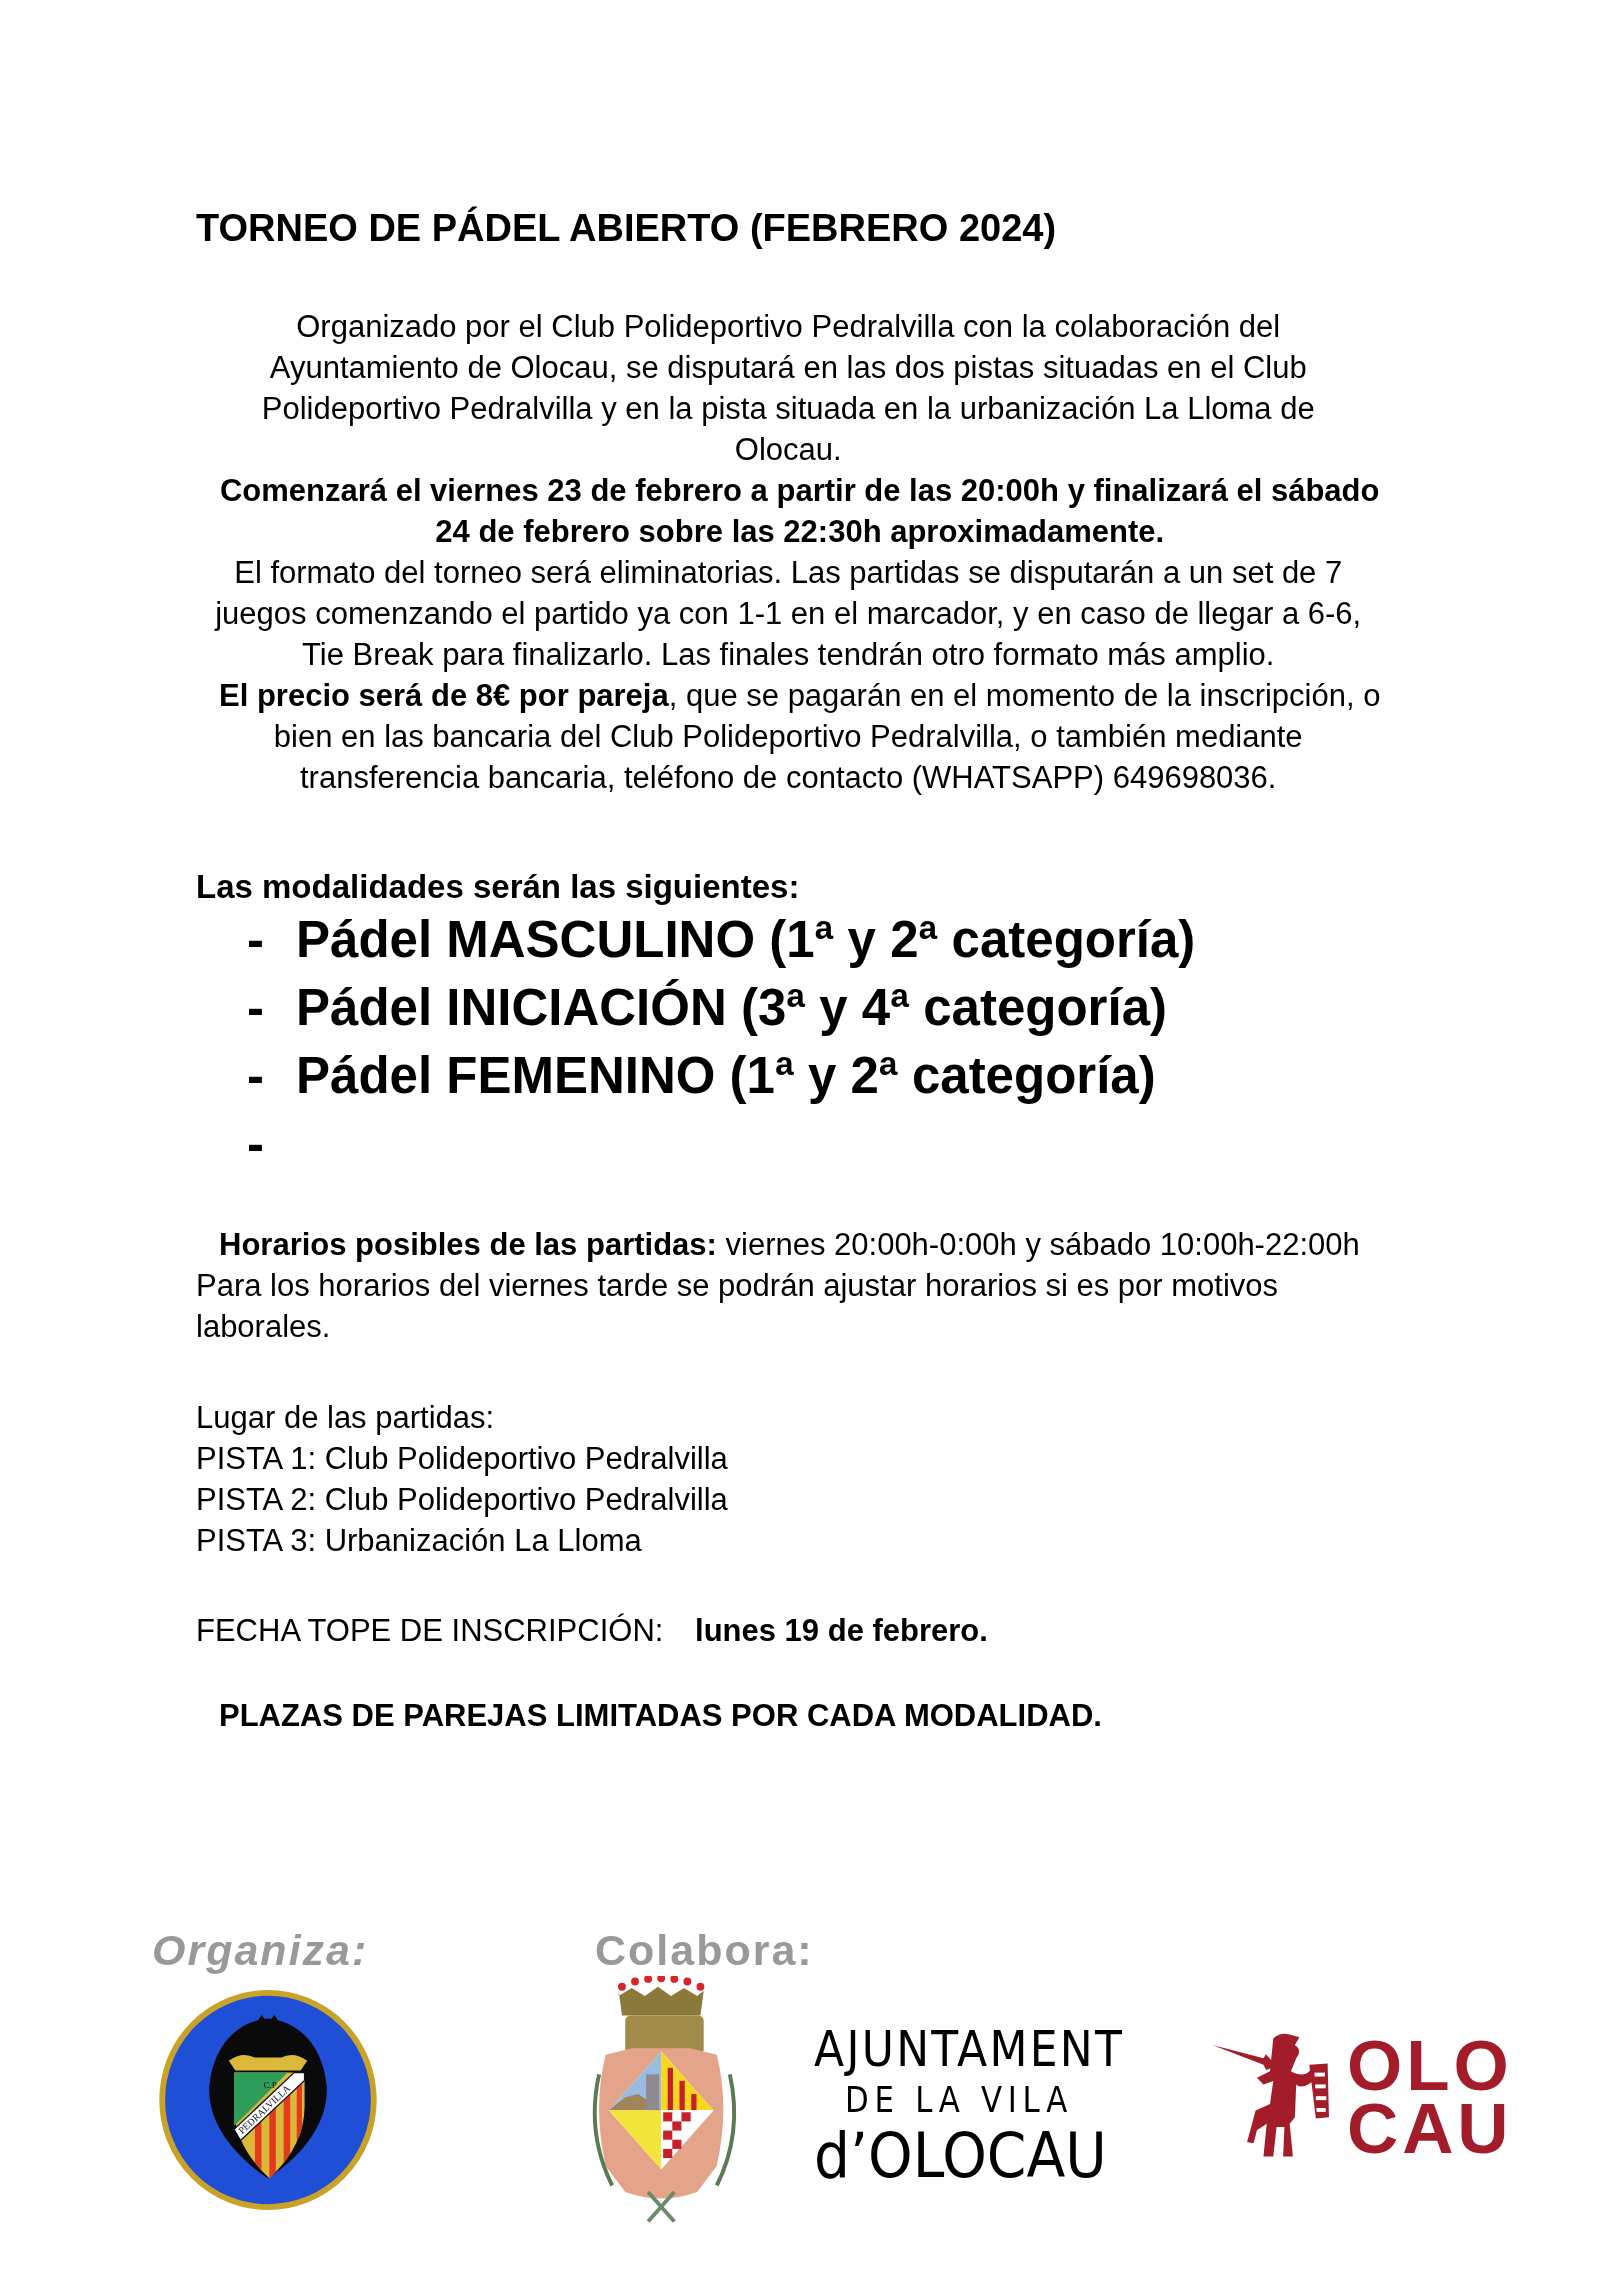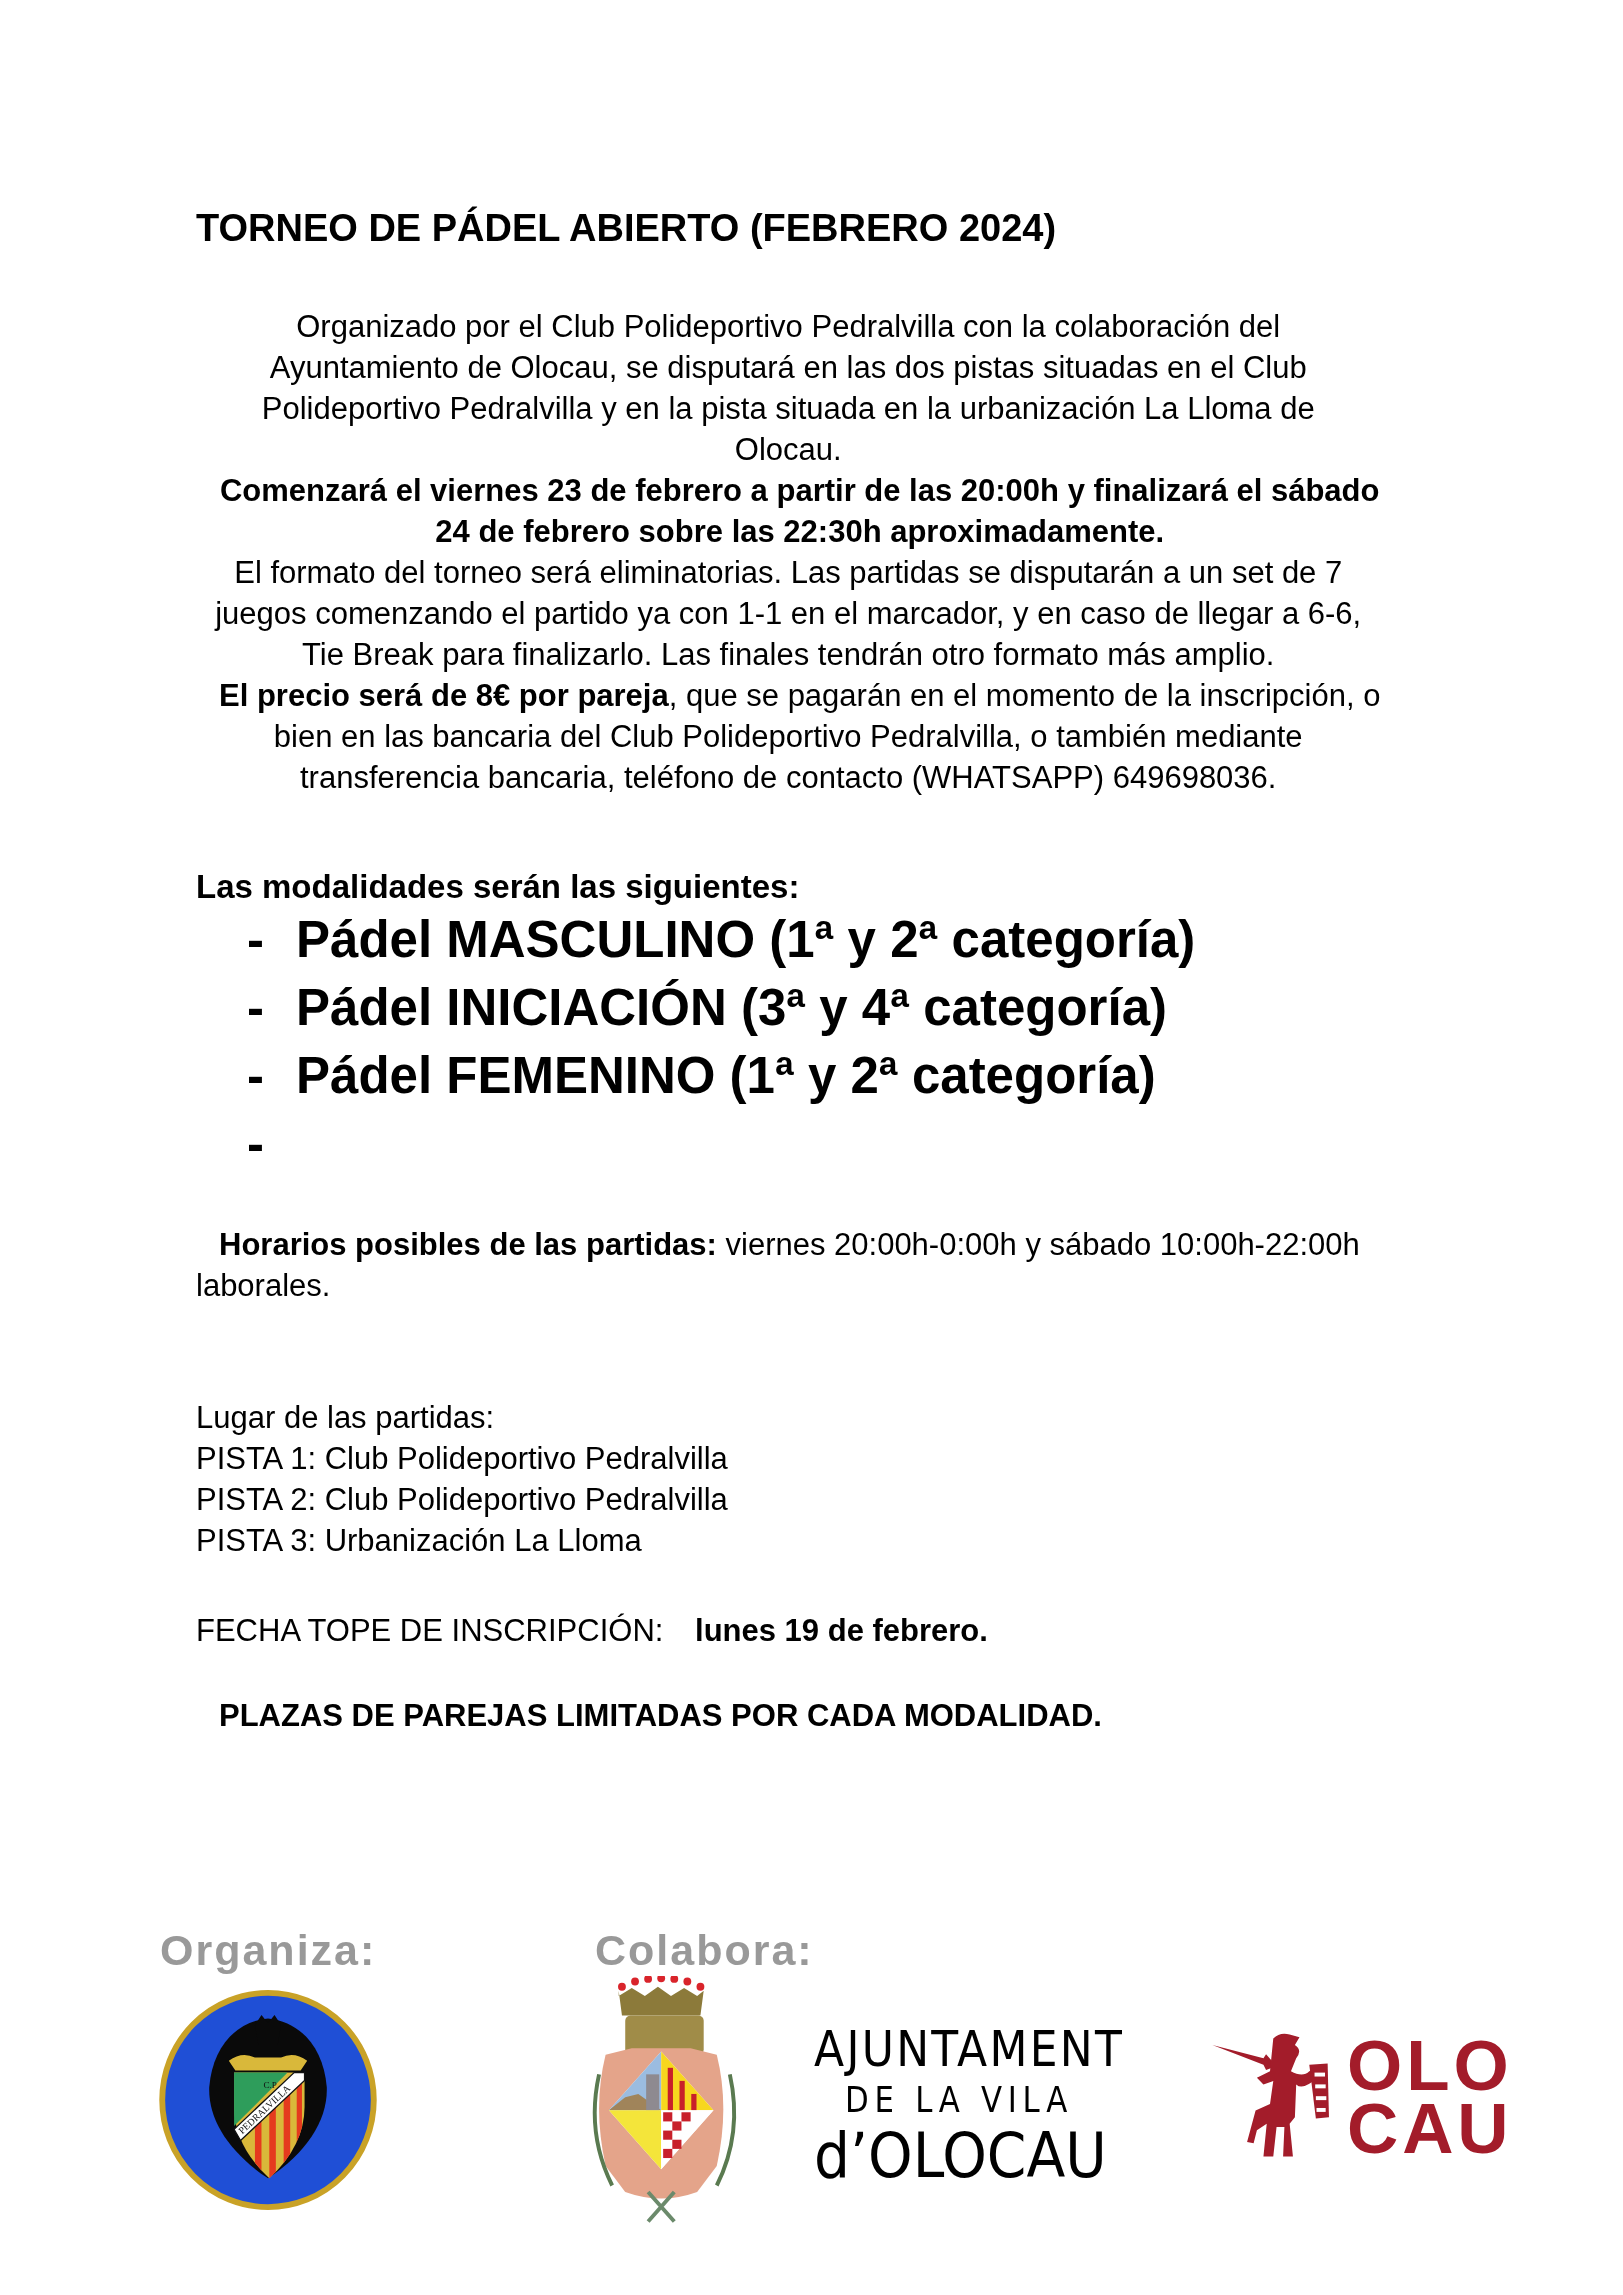--- a/index.html
+++ b/index.html
@@ -49,35 +49,36 @@
       <span class="mod-dash">-</span>
       <span>Pádel FEMENINO (1ª y 2ª categoría)</span>
     </li>
   <li class="mod-item">
       <span class="mod-dash">-</span>
     </li>
 </ul>
 
 <div class="abs body-text" style="top:1224px;">
   <div><span class="b">Horarios posibles de las partidas:</span><span> viernes 20:00h-0:00h y sábado 10:00h-22:00h</span></div>
+  <div>Para los horarios del viernes tarde se podrán ajustar horarios si es por motivos</div>
   <div>laborales.</div>
 </div>
 
 <div class="abs body-text" style="top:1397px;">
   <div>Lugar de las partidas:</div>
   <div>PISTA 1: Club Polideportivo Pedralvilla</div>
   <div>PISTA 2: Club Polideportivo Pedralvilla</div>
   <div>PISTA 3: Urbanización La Lloma</div>
 </div>
 
 <div class="abs body-text" style="top:1610px;"><span>FECHA TOPE DE INSCRIPCIÓN: </span><span class="b">lunes 19 de febrero.</span></div>
 
 <div class="abs body-text b" style="top:1695px;">PLAZAS DE PAREJAS LIMITADAS POR CADA MODALIDAD.</div>
 
-<div class="abs footer-label" style="left:160px;">Organiza:</div>
+<div class="abs footer-label" style="left:152px;font-style:italic;">Organiza:</div>
 <div class="abs footer-label" style="left:595px;">Colabora:</div>
 
 <div class="abs" style="left:157px; top:1989px; width:222px; height:222px;">
   <svg width="222" height="222" viewBox="0 0 340 340">
     <ellipse cx="170" cy="170" rx="162" ry="164" fill="#1F4FD6" stroke="#C9A227" stroke-width="9"></ellipse>
     <path d="M170 45 C120 50 85 90 80 150 C78 200 110 250 170 290 C230 250 262 200 260 150 C255 90 220 50 170 45 Z" fill="#0a0a0a"></path>
     <path d="M150 55 L160 40 L170 52 L180 40 L190 55 L185 85 L155 85 Z" fill="#0a0a0a"></path>
     <path d="M110 110 Q130 95 150 105 L190 105 Q210 95 230 110 L220 125 L120 125 Z" fill="#D9B83A"></path>
     <path d="M118 128 L226 128 L226 180 Q226 240 172 290 Q118 240 118 180 Z" fill="#D9B83A"></path>
     <path d="M118 128 L200 128 L118 210 Z" fill="#2E9D5B"></path>

